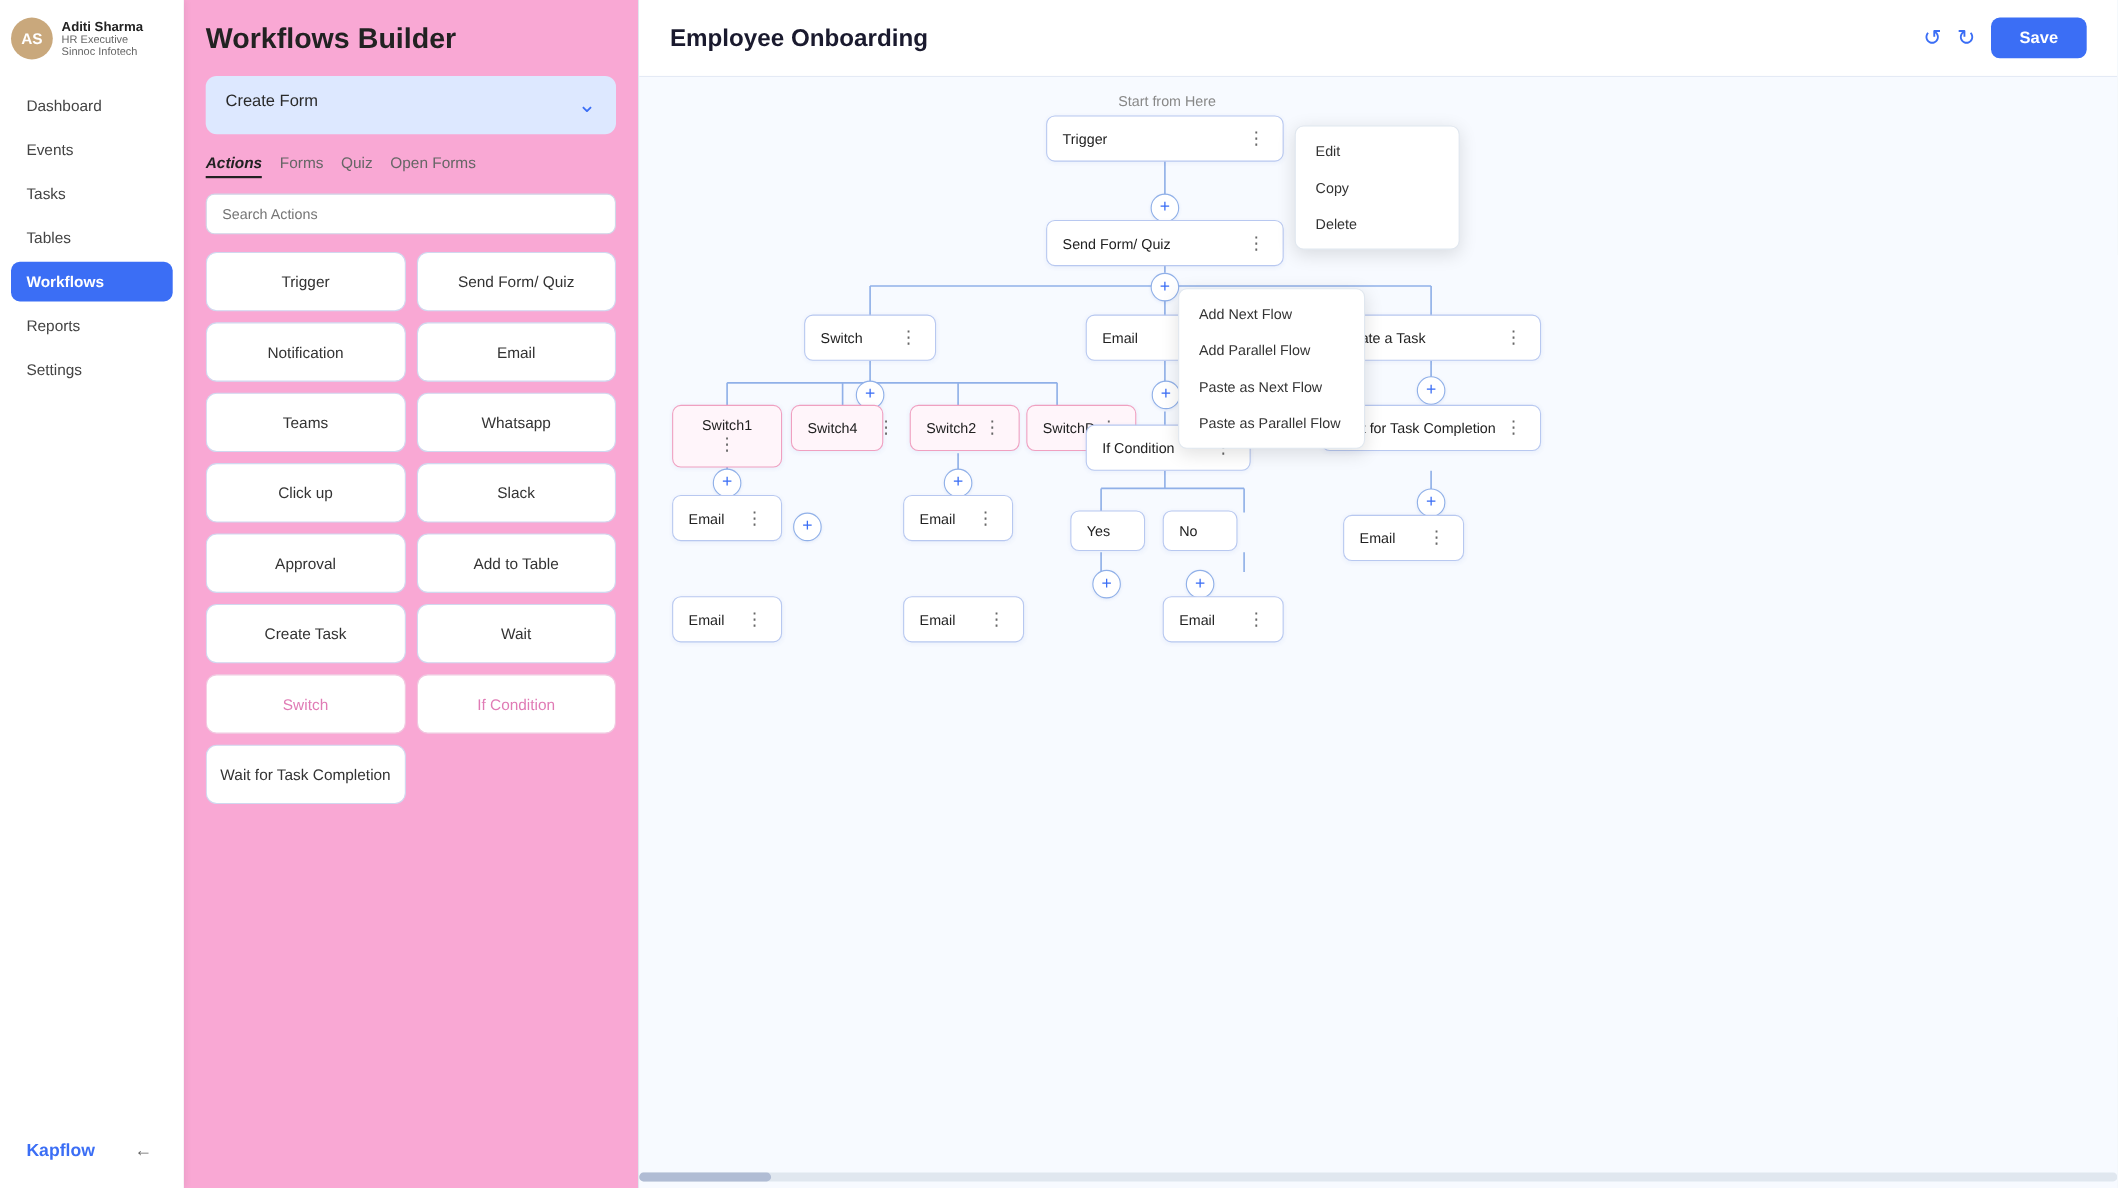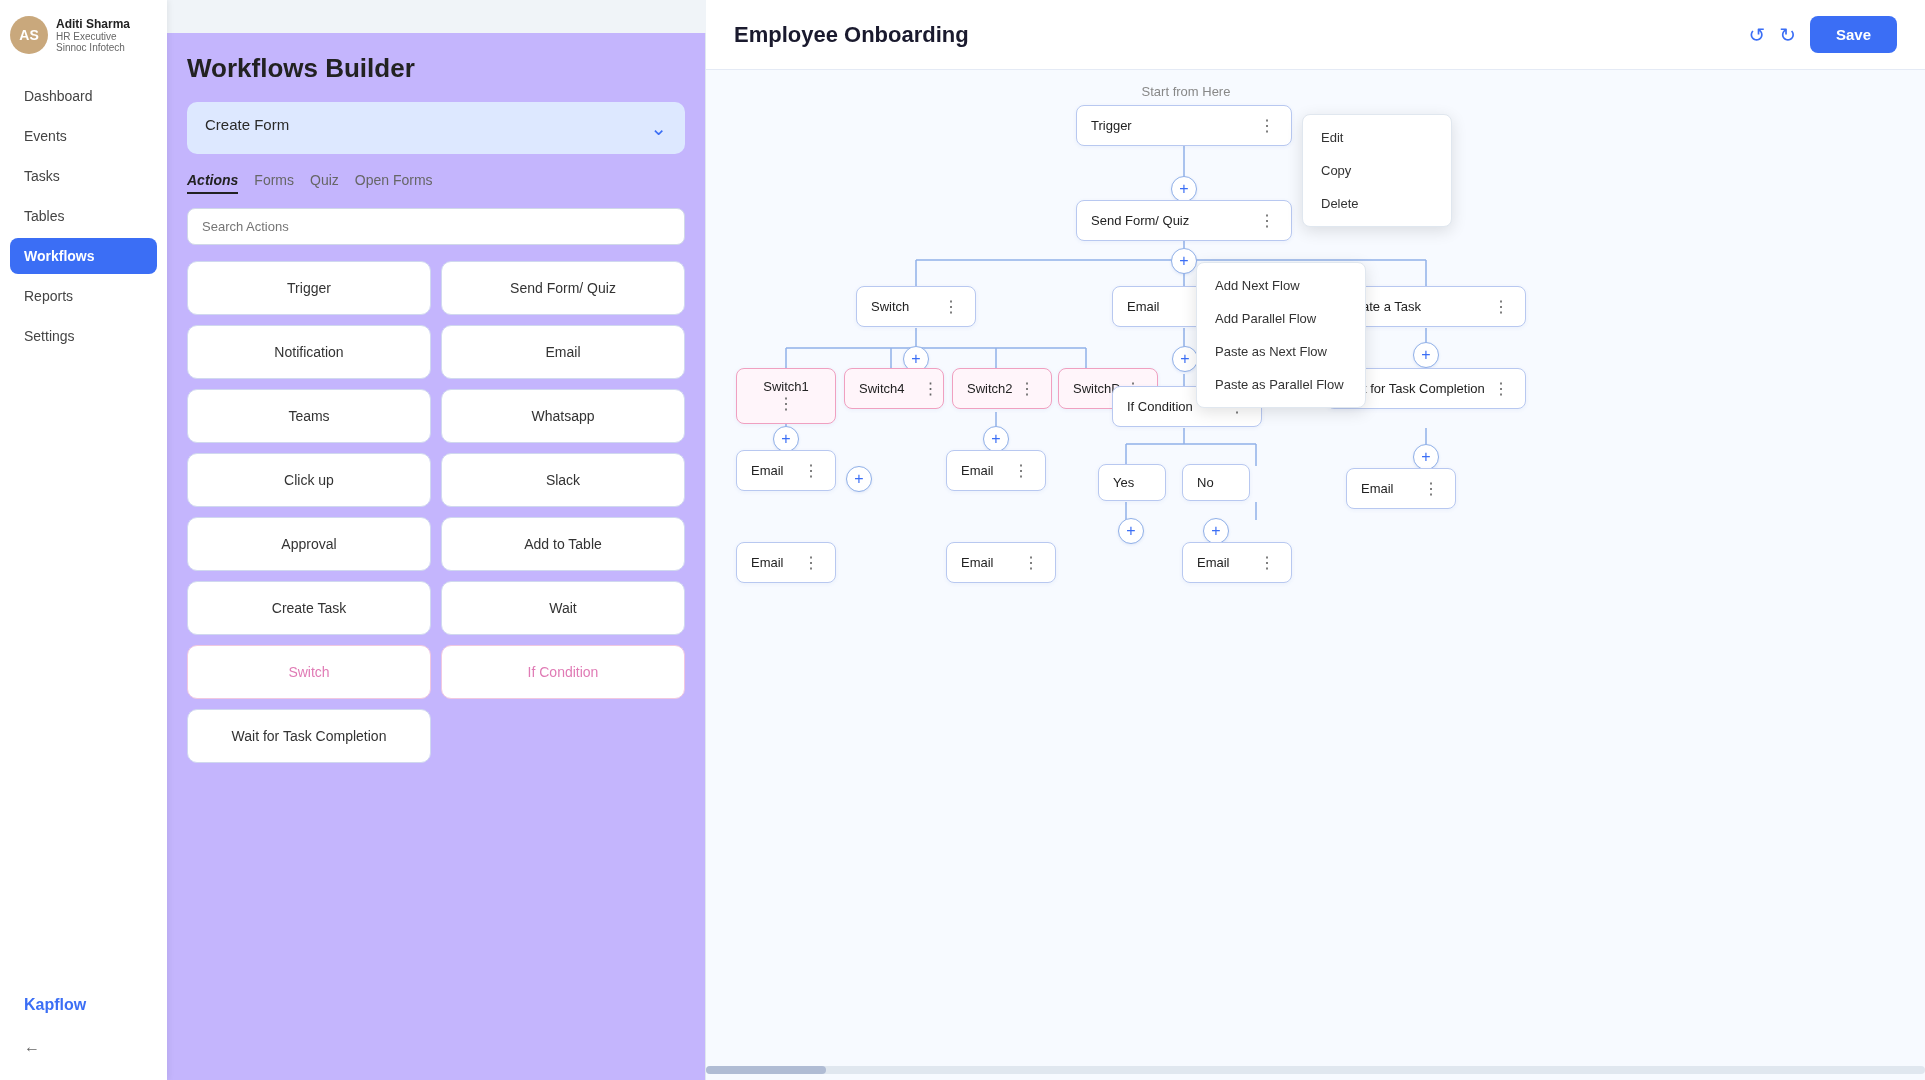--- a/index.html
+++ b/index.html
@@ -41,36 +41,35 @@
       margin-bottom: 4px;
       border: none;
       background: transparent;
       text-align: left;
       width: 100%;
     }
     .nav-item.active { background: #3b6ef5; color: #fff; font-weight: 600; }
     .sidebar-bottom {
       margin-top: auto;
       display: flex;
-      flex-direction: column;
+      flex-direction: row;
       align-items: flex-start;
       gap: 8px;
     }
     .brand-name { color: #3b6ef5; font-weight: 700; font-size: 16px; padding: 8px 14px; }
     .collapse-btn { background: none; border: none; cursor: pointer; padding: 8px 14px; color: #666; font-size: 16px; }
 
     
     .middle-panel {
-      width: 539px;
-      background: #c4b5fd;
+      width: 414px;
+      background: #f9a8d4;
       padding: 20px 20px;
       display: flex;
       flex-direction: column;
       border-right: 1px solid #e0e7ef;
-      margin-top: 33px;
     }
     .panel-title { font-size: 26px; font-weight: 700; color: #222; margin-bottom: 18px; }
     .create-form-btn {
       display: flex;
       align-items: flex-start;
       justify-content: space-between;
       background: #dde8ff;
       border: none;
       border-radius: 10px;
       padding: 14px 18px;
@@ -378,21 +377,21 @@
       <button class="dots-btn">⋮</button>
     </div>
 
     <div class="plus-btn" style="left:197px; top:276px;">+</div>
 
     <div class="wf-node switch-variant" style="left:30px; top:298px; width:100px;flex-direction:column;">
       <span>Switch1</span>
       <button class="dots-btn">⋮</button>
     </div>
 
-    <div class="wf-node switch-variant" style="left:138px; top:298px; width:100px;gap:16px;">
+    <div class="wf-node switch-variant" style="left:138px; top:298px; width:84px;gap:16px;">
       <span>Switch4</span>
       <button class="dots-btn">⋮</button>
     </div>
 
     <div class="wf-node switch-variant" style="left:246px; top:298px; width:100px;">
       <span>Switch2</span>
       <button class="dots-btn">⋮</button>
     </div>
 
     <div class="wf-node switch-variant" style="left:352px; top:298px; width:100px;">

